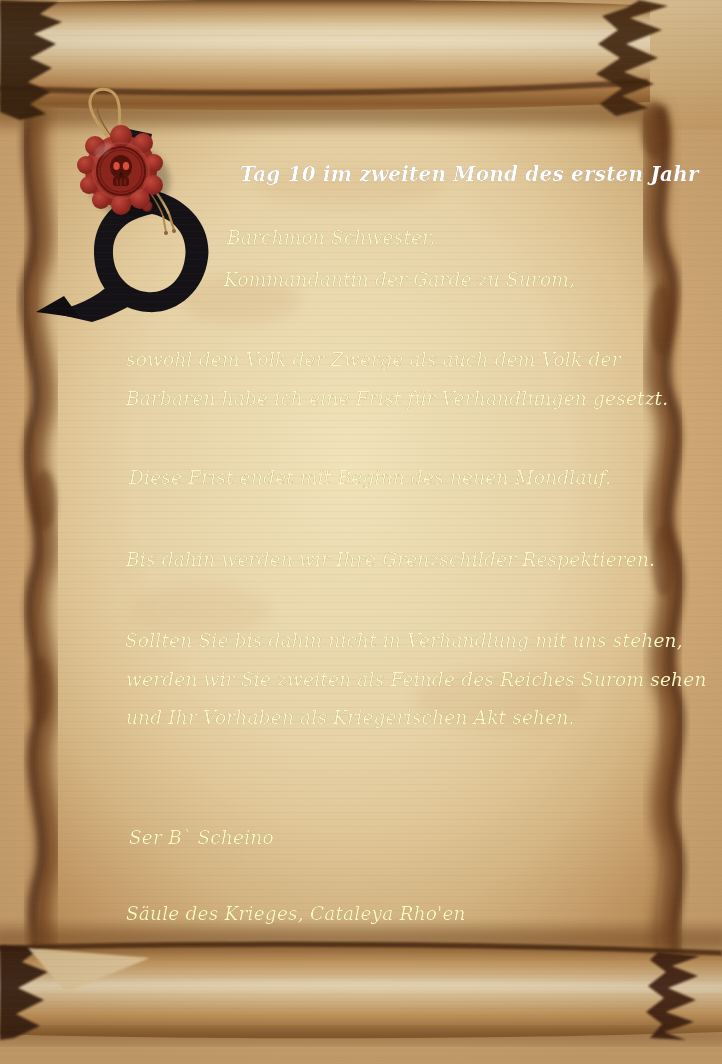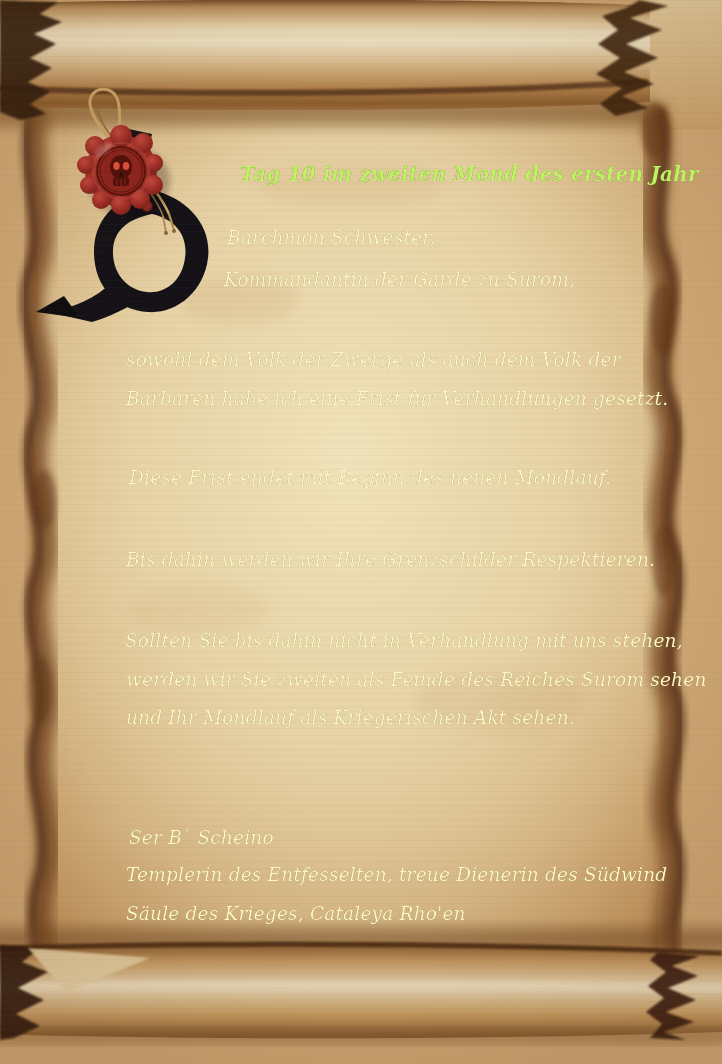--- a/index.html
+++ b/index.html
@@ -10,21 +10,21 @@
   .stage svg{position:absolute;inset:0;display:block;}
   .letter-text{position:absolute;inset:0;z-index:5;}
   .line{
     position:absolute;white-space:nowrap;
     font-style:italic;font-size:18.5px;line-height:1;
     color:#fef9c3;letter-spacing:.2px;
     text-shadow:0 0 .5px rgba(35,18,6,.65);
   }
   .dateline{
     left:240px;top:164px;width:380px;text-align:center;
-    font-weight:bold;font-size:20px;color:#bef264;
+    font-weight:bold;font-size:20px;color:#ffffff;
   }
   .texture{
     position:absolute;inset:0;z-index:4;pointer-events:none;
     background:
       radial-gradient(ellipse 75% 60% at 50% 45%, rgba(0,0,0,0) 55%, rgba(96,56,20,.16) 100%),
       repeating-linear-gradient(to bottom, rgba(139,94,48,.055) 0 1px, rgba(0,0,0,0) 1px 7px);
   }
 </style>
 </head>
 <body>
@@ -200,21 +200,20 @@
 
     <div class="line" style="left:126px;top:351px;text-align:right;">sowohl dem Volk der Zwerge als auch dem Volk der</div>
     <div class="line" style="left:129px;top:469px;">Diese Frist endet mit Beginn des neuen Mondlauf.</div>
 
     <div class="line" style="left:126px;top:390px;">Barbaren habe ich eine Frist für Verhandlungen gesetzt.</div>
 
     <div class="line" style="left:126px;top:551px;">Bis dahin werden wir Ihre Grenzschilder Respektieren.</div>
 
     <div class="line" style="left:125px;top:632px;">Sollten Sie bis dahin nicht in Verhandlung mit uns stehen,</div>
     <div class="line" style="left:126px;top:671px;">werden wir Sie zweiten als Feinde des Reiches Surom sehen</div>
-    <div class="line" style="left:126px;top:709px;">und Ihr Mondlauf als Kriegerischen Akt sehen.</div>
+    <div class="line" style="left:126px;top:709px;">und Ihr Vorhaben als Kriegerischen Akt sehen.</div>
 
     <div class="line" style="left:129px;top:829px;">Ser B` Scheino</div>
-    <div class="line" style="left:126px;top:866px;">Templerin des Entfesselten, treue Dienerin des Südwind</div>
     <div class="line" style="left:126px;top:905px;">Säule des Krieges, Cataleya Rho'en</div>
   </main>
 
   <div class="texture"></div>
 </div>
 
 </body></html>

